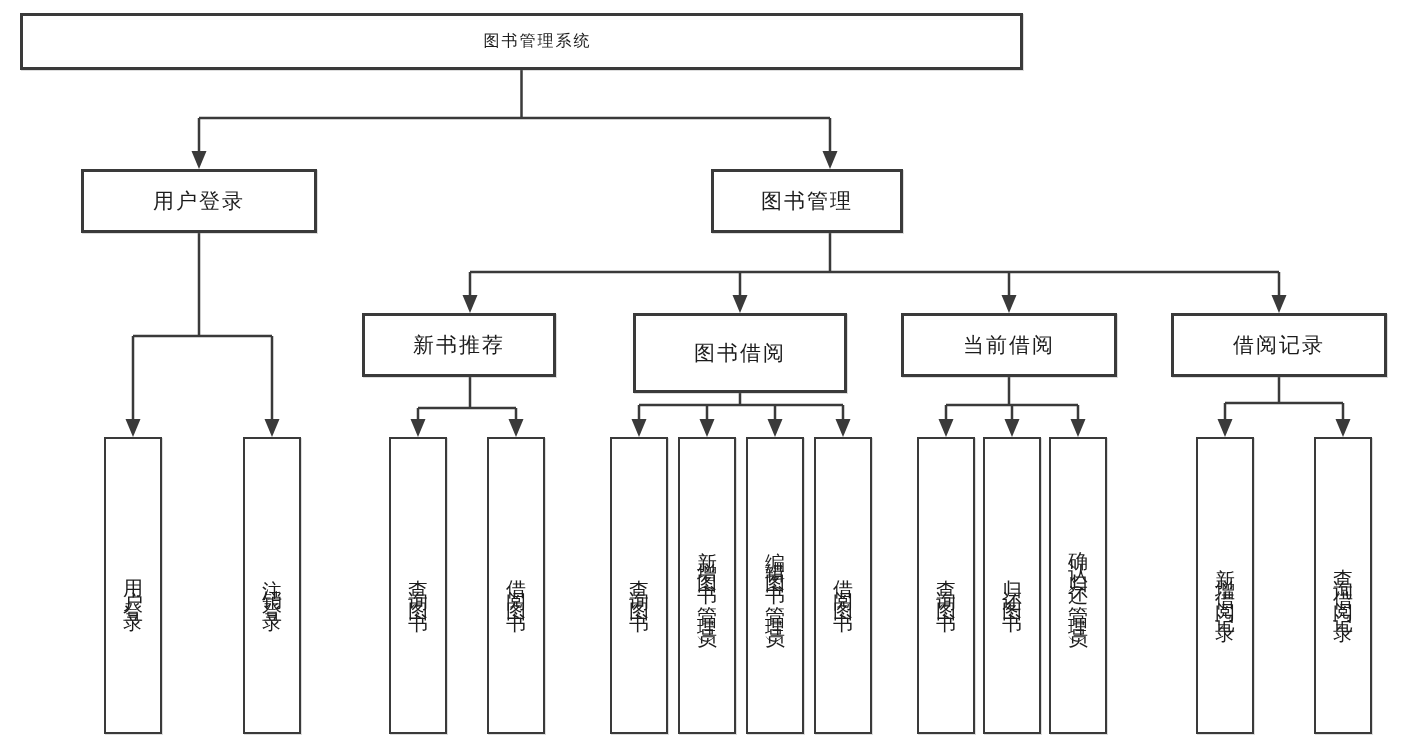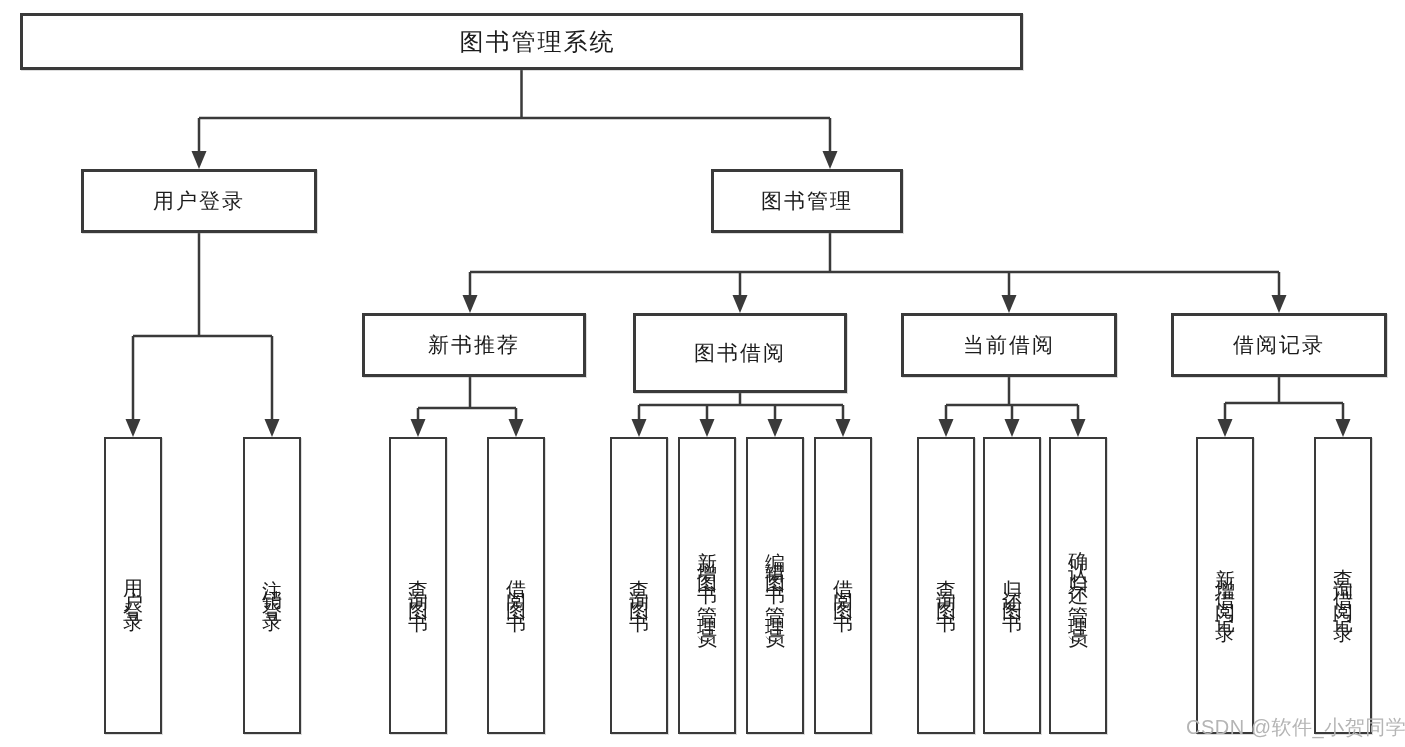--- a/index.html
+++ b/index.html
@@ -18,21 +18,21 @@
     border:3px solid #3a3a3a;
     display:flex;
     align-items:center;
     justify-content:center;
     font-size:21px;
     color:#1c1c1c;
     letter-spacing:2px;
     z-index:2;
     box-shadow:1px 1px 0 rgba(120,120,120,0.25);
   }
-  .box.root{font-size:24px;padding-left:32px;}
+  .box.root{font-size:16px;padding-left:32px;}
   .box.leaf{border-width:2px;}
   .vtext{
     writing-mode:vertical-rl;
     text-orientation:mixed;
     font-size:20px;
     letter-spacing:11px;
     line-height:1.05;
     color:#1c1c1c;
   }
   #watermark{
@@ -94,21 +94,21 @@
     <span>图书管理系统</span>
   </div>
 
   <div class="box" style="left:81px;top:169px;width:236px;height:64px;">
     <span>用户登录</span>
   </div>
   <div class="box" style="left:711px;top:169px;width:192px;height:64px;">
     <span>图书管理</span>
   </div>
 
-  <div class="box" style="left:362px;top:313px;width:224px;height:64px;">
+  <div class="box" style="left:362px;top:313px;width:194px;height:64px;">
     <span>新书推荐</span>
   </div>
   <div class="box" style="left:633px;top:313px;width:214px;height:80px;">
     <span>图书借阅</span>
   </div>
   <div class="box" style="left:901px;top:313px;width:216px;height:64px;">
     <span>当前借阅</span>
   </div>
   <div class="box" style="left:1171px;top:313px;width:216px;height:64px;">
     <span>借阅记录</span>
@@ -151,14 +151,13 @@
     <span class="vtext">确认归还（管理员）</span>
   </div>
 
   <div class="box leaf" style="left:1196px;top:437px;width:58px;height:297px;">
     <span class="vtext">新增借阅记录</span>
   </div>
   <div class="box leaf" style="left:1314px;top:437px;width:58px;height:297px;">
     <span class="vtext">查询借阅记录</span>
   </div>
 
-  <div id="watermark">CSDN @软件_小贺同学</div>
 </div>
 
 </body></html>

